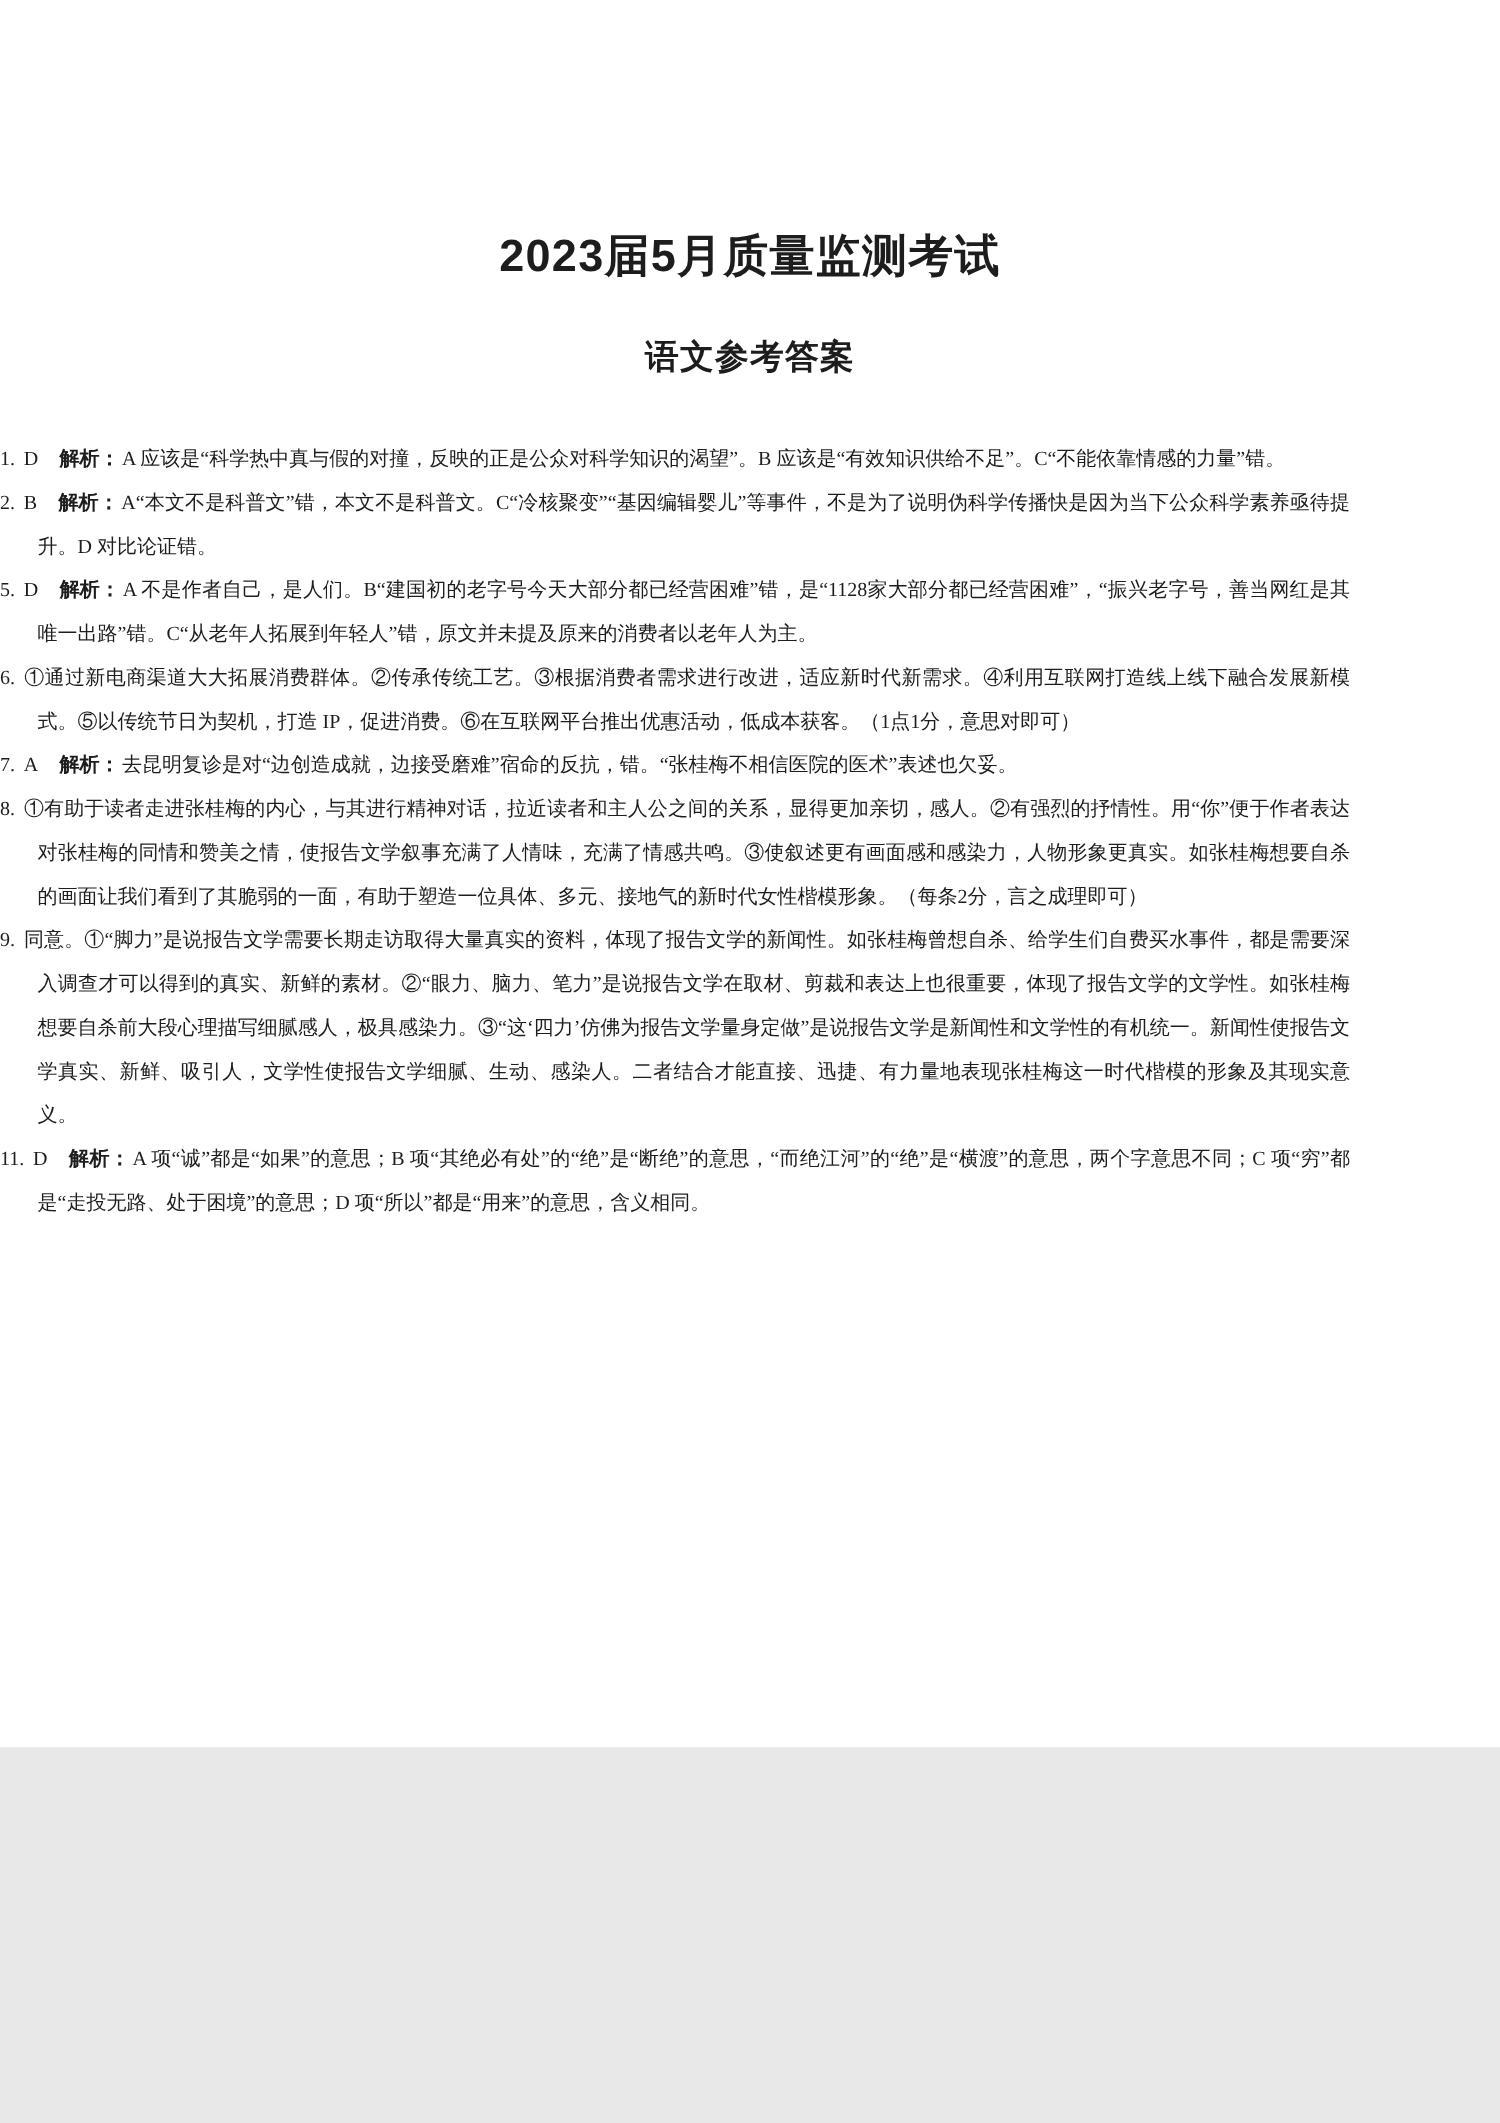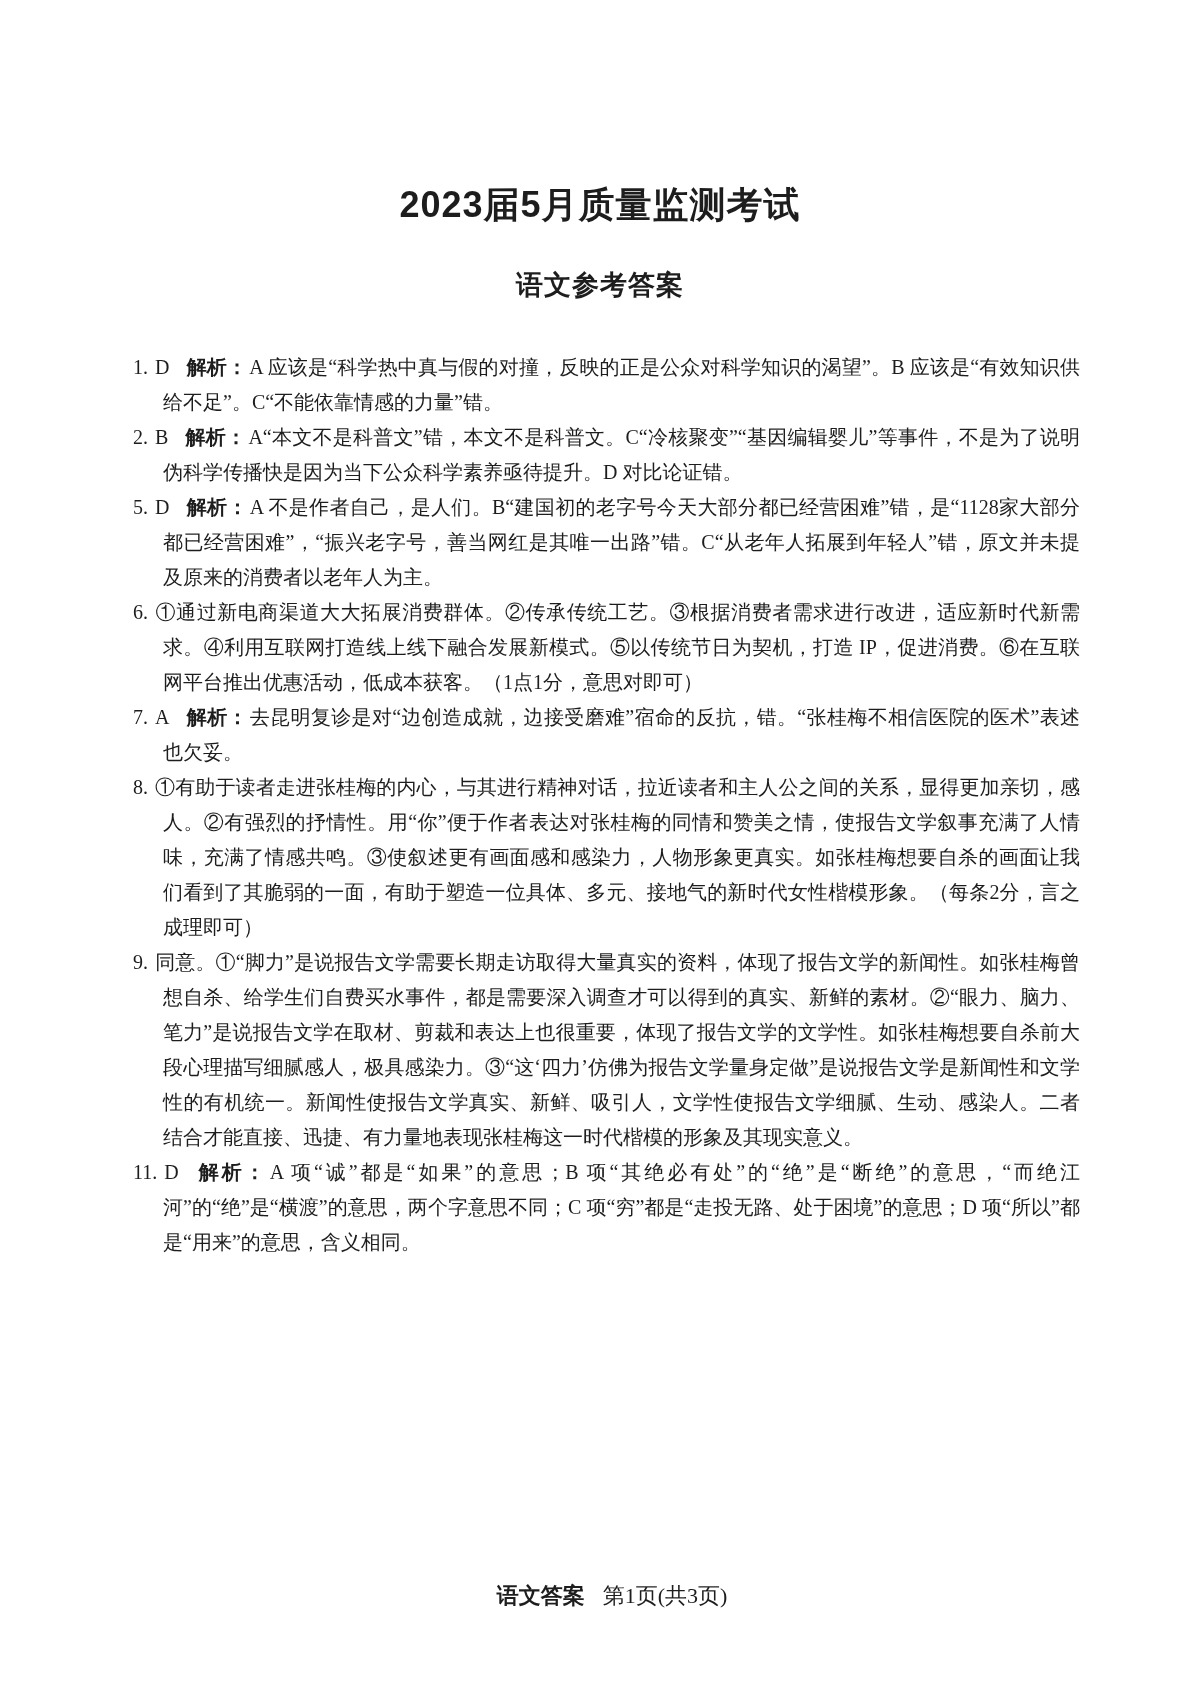--- a/index.html
+++ b/index.html
@@ -3,21 +3,21 @@
 <meta charset="utf-8">
 <style>
   html, body {
     margin: 0;
     padding: 0;
     background: #e8e8e8;
   }
   .page {
     position: relative;
     width: 1200px;
-    height: 1698px;
+    height: 1398px;
     margin: 0 auto;
     background: #ffffff;
     color: #1d1d1d;
     overflow: hidden;
     font-family: "Liberation Serif", "DejaVu Serif", serif;
   }
   .doc-title {
     padding-top: 184px;
     text-align: center;
     font-family: "Liberation Sans", "DejaVu Sans", sans-serif;
@@ -30,23 +30,22 @@
     margin-top: 44px;
     text-align: center;
     font-family: Liberation Serif, serif;
     font-weight: 700;
     font-size: 27px;
     line-height: 30px;
     letter-spacing: 1px;
   }
   .answers {
     margin-top: 50px;
-    padding-left: 133px;
     padding-right: 120px;
-    font-size: 20px;
+    font-size: 16px;
     line-height: 35px;
     text-align: justify;
   }
   .item {
     margin: 0;
     padding-left: 30px;
     text-indent: -30px;
   }
   .num {
     margin-right: 7px;

